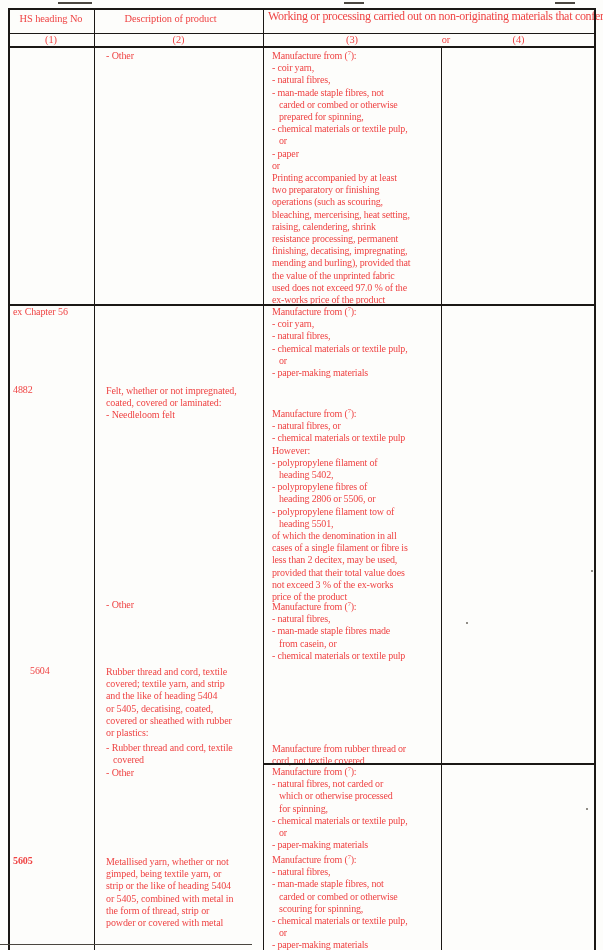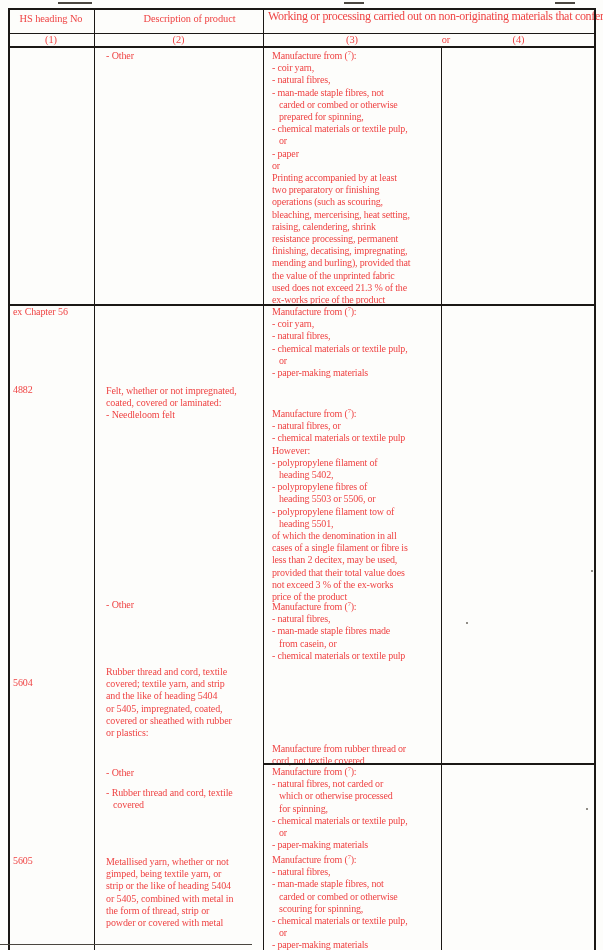--- a/index.html
+++ b/index.html
@@ -26,21 +26,21 @@
 </head>
 <body>
 
 <div class="page">
 
   <div class="artifact" style="left:58px; top:2px; width:34px; height:2px;"></div>
   <div class="artifact" style="left:344px; top:2px; width:20px; height:2px;"></div>
   <div class="artifact" style="left:555px; top:2px; width:20px; height:2px;"></div>
 
   <div class="th" style="left:8px; top:13px; width:86px;">HS heading No</div>
-  <div class="th" style="left:105px; top:13px; width:169px;text-align:center;">Description of product</div>
+  <div class="th" style="left:86px; top:13px; width:169px;text-align:center;">Description of product</div>
   <div class="th34" style="left:268px; top:11px; width:330px;">
     <div>Working or processing carried out on non-originating materials that confers</div>
   </div>
 
   <div class="num" style="left:8px;   top:34px; width:86px;">(1)</div>
   <div class="num" style="left:94px;  top:34px; width:169px;">(2)</div>
   <div class="num" style="left:263px; top:34px; width:178px;">(3)</div>
   <div class="num" style="left:426px; top:34px; width:40px;">or</div>
   <div class="num" style="left:441px; top:34px; width:155px;">(4)</div>
 
@@ -60,21 +60,21 @@
       <div class="line">or</div>
       <div class="line">Printing accompanied by at least</div>
       <div class="line">two preparatory or finishing</div>
       <div class="line">operations (such as scouring,</div>
       <div class="line">bleaching, mercerising, heat setting,</div>
       <div class="line">raising, calendering, shrink</div>
       <div class="line">resistance processing, permanent</div>
       <div class="line">finishing, decatising, impregnating,</div>
       <div class="line">mending and burling), provided that</div>
       <div class="line">the value of the unprinted fabric</div>
-      <div class="line">used does not exceed 21.3 % of the</div>
+      <div class="line">used does not exceed 97.0 % of the</div>
       <div class="line">ex-works price of the product</div>
     </div>
 
   <div class="hsno" style="left:13px; top:306px;">ex Chapter 56</div>
   <div class="cell c3" style="left:272px; top:306px; width:169px;">
       <div class="line">Manufacture from (<sup>7</sup>):</div>
       <div class="line">- coir yarn,</div>
       <div class="line">- natural fibres,</div>
       <div class="line">- chemical materials or textile pulp,</div>
       <div class="line ind">or</div>
@@ -88,21 +88,21 @@
       <div class="line">- Needleloom felt</div>
     </div>
   <div class="cell c3" style="left:272px; top:408px; width:169px;">
       <div class="line">Manufacture from (<sup>7</sup>):</div>
       <div class="line">- natural fibres, or</div>
       <div class="line">- chemical materials or textile pulp</div>
       <div class="line">However:</div>
       <div class="line">- polypropylene filament of</div>
       <div class="line ind">heading 5402,</div>
       <div class="line">- polypropylene fibres of</div>
-      <div class="line ind">heading 5503 or 5506, or</div>
+      <div class="line ind">heading 2806 or 5506, or</div>
       <div class="line">- polypropylene filament tow of</div>
       <div class="line ind">heading 5501,</div>
       <div class="line">of which the denomination in all</div>
       <div class="line">cases of a single filament or fibre is</div>
       <div class="line">less than 2 decitex, may be used,</div>
       <div class="line">provided that their total value does</div>
       <div class="line">not exceed 3 % of the ex-works</div>
       <div class="line">price of the product</div>
     </div>
 
@@ -110,51 +110,51 @@
       <div class="line">- Other</div>
     </div>
   <div class="cell c3" style="left:272px; top:601px; width:169px;">
       <div class="line">Manufacture from (<sup>7</sup>):</div>
       <div class="line">- natural fibres,</div>
       <div class="line">- man-made staple fibres made</div>
       <div class="line ind">from casein, or</div>
       <div class="line">- chemical materials or textile pulp</div>
     </div>
 
-  <div class="hsno" style="left:13px; top:665px;margin-top:12px;">5604</div>
+  <div class="hsno" style="left:30px; top:665px;">5604</div>
   <div class="cell" style="left:106px; top:666px; width:157px;">
       <div class="line">Rubber thread and cord, textile</div>
       <div class="line">covered; textile yarn, and strip</div>
       <div class="line">and the like of heading 5404</div>
-      <div class="line">or 5405, impregnated, coated,</div>
+      <div class="line">or 5405, decatising, coated,</div>
       <div class="line">covered or sheathed with rubber</div>
       <div class="line">or plastics:</div>
     </div>
-  <div class="cell" style="left:106px; top:742px; width:157px;margin-top:45px;">
+  <div class="cell" style="left:106px; top:742px; width:157px;">
       <div class="line">- Rubber thread and cord, textile</div>
       <div class="line ind">covered</div>
     </div>
   <div class="cell c3" style="left:272px; top:743px; width:169px;">
       <div class="line">Manufacture from rubber thread or</div>
       <div class="line">cord, not textile covered</div>
     </div>
   <div class="cell" style="left:106px; top:767px; width:157px;">
       <div class="line">- Other</div>
     </div>
   <div class="cell c3" style="left:272px; top:766px; width:169px;">
       <div class="line">Manufacture from (<sup>7</sup>):</div>
       <div class="line">- natural fibres, not carded or</div>
       <div class="line ind">which or otherwise processed</div>
       <div class="line ind">for spinning,</div>
       <div class="line">- chemical materials or textile pulp,</div>
       <div class="line ind">or</div>
       <div class="line">- paper-making materials</div>
     </div>
 
-  <div class="hsno" style="left:13px; top:855px;">5605</div>
+  <div class="hsno" style="left:13px; top:855px;font-weight:bold;">5605</div>
   <div class="cell" style="left:106px; top:856px; width:157px;">
       <div class="line">Metallised yarn, whether or not</div>
       <div class="line">gimped, being textile yarn, or</div>
       <div class="line">strip or the like of heading 5404</div>
       <div class="line">or 5405, combined with metal in</div>
       <div class="line">the form of thread, strip or</div>
       <div class="line">powder or covered with metal</div>
     </div>
   <div class="cell c3" style="left:272px; top:854px; width:169px;">
       <div class="line">Manufacture from (<sup>7</sup>):</div>

